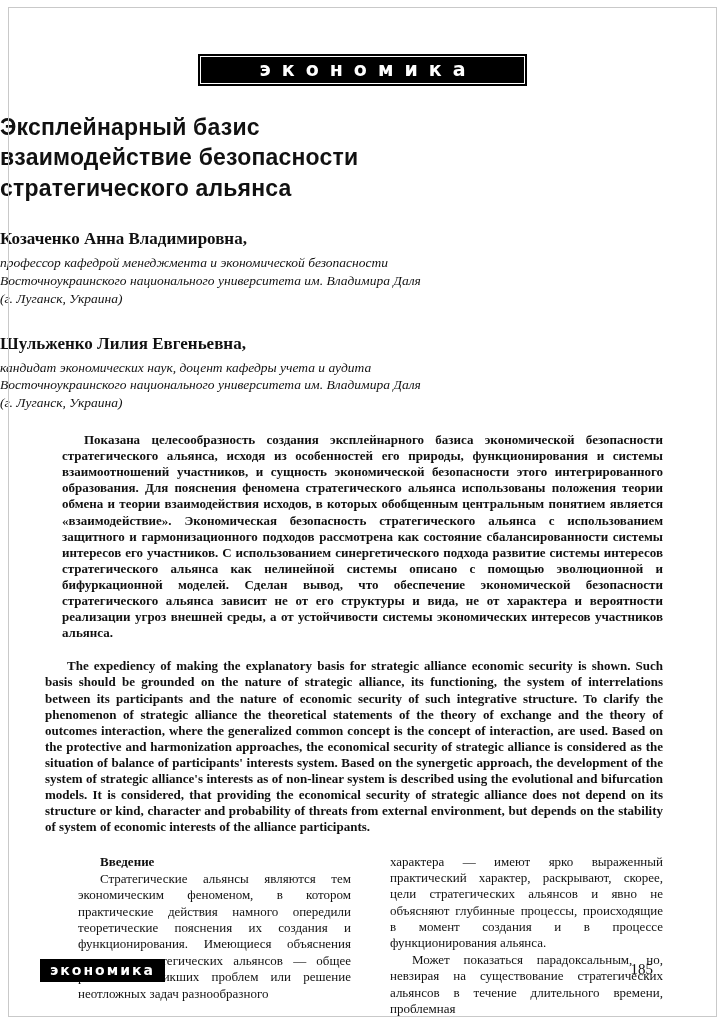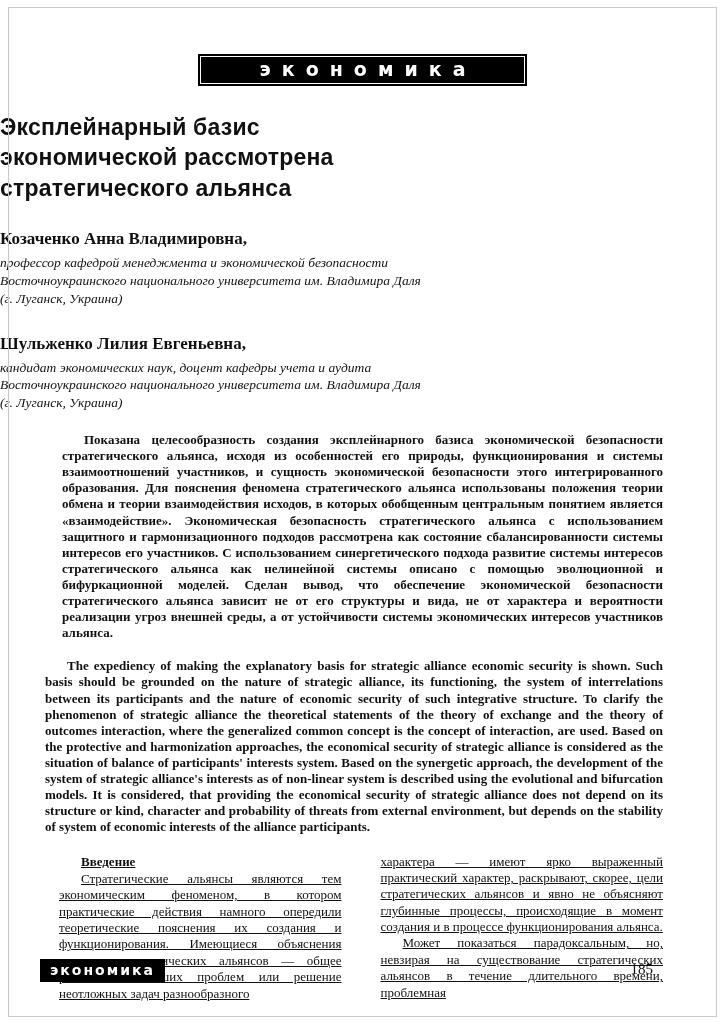--- a/index.html
+++ b/index.html
@@ -54,24 +54,23 @@
   .abstract {
     margin: 20px 62px 0 62px;
     font-weight: bold;
     font-size: 13px;
     line-height: 1.24;
     text-align: justify;
     text-indent: 22px;
   }
   .abstract-en { margin-top: 17px; margin-left: 45px; }
   .columns {
-    margin: 18px 62px 0 59px;
+    margin: 18px 62px 0 78px;
     display: flex;
     gap: 39px;
-    text-decoration: underline;
   }
   .col {
     flex: 1 1 0;
     font-size: 13px;
     line-height: 1.26;
     text-align: justify;
   }
   .intro-heading {
     font-weight: bold;
     text-indent: 22px;
@@ -102,21 +101,21 @@
 <body>
 
 <div class="page-border"></div>
 
 <div class="header-band">
   <span>экономика</span>
 </div>
 
 <h1 class="page-title">
   <div>Эксплейнарный базис</div>
-  <div>экономической рассмотрена</div>
+  <div>взаимодействие безопасности</div>
   <div>стратегического альянса</div>
 </h1>
 
 <div class="author-block">
   <div class="author-name">Козаченко Анна Владимировна,</div>
   <div class="author-line">профессор кафедрой менеджмента и экономической безопасности</div>
   <div class="author-line">Восточноукраинского национального университета им. Владимира Даля</div>
   <div class="author-line">(г. Луганск, Украина)</div>
 </div>
 

